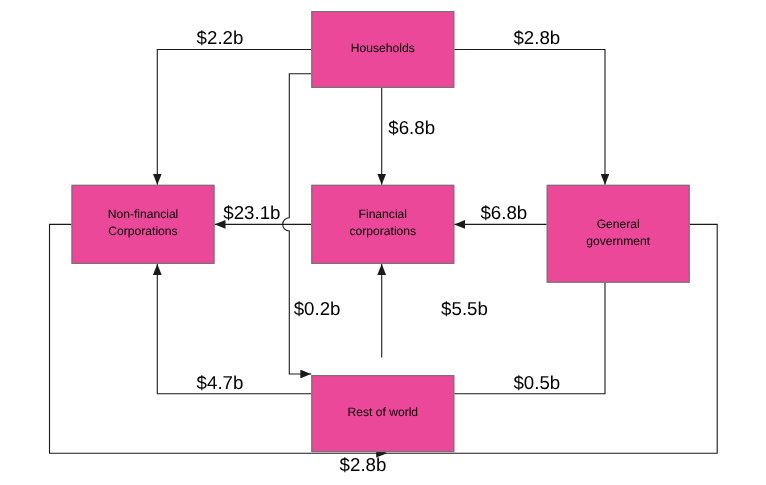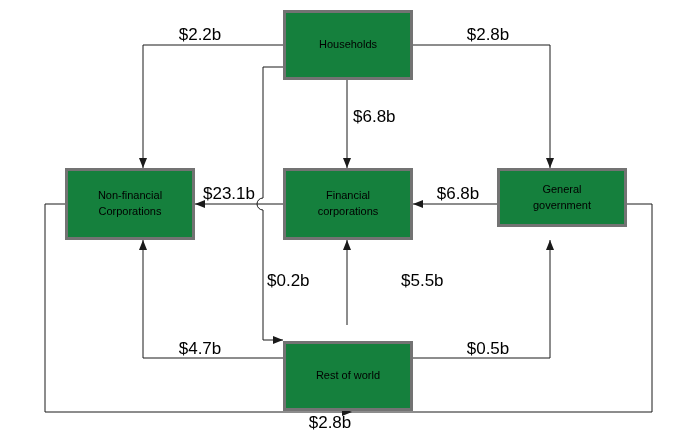--- a/index.html
+++ b/index.html
@@ -11,34 +11,34 @@
   .stage {
     position: relative;
     width: 696px;
     height: 441px;
     background: #ffffff;
     overflow: hidden;
   }
   .stage svg { position: absolute; left: 0; top: 0; }
   .node {
     position: absolute;
-    border: 3px solid #737373;
-    background: #15803d;
+    border: 1px solid #737373;
+    background: #ec4899;
     display: flex;
     align-items: center;
     justify-content: center;
     text-align: center;
     font-size: 11px;
     line-height: 1.45;
     white-space: pre-line;
   }
   .n-households { left: 283px; top: 10px;  width: 130px; height: 70px; }
   .n-nonfin     { left: 65px;  top: 168px; width: 130px; height: 72px; }
   .n-fin        { left: 283px; top: 168px; width: 130px; height: 72px; }
-  .n-gov        { left: 497px; top: 168px; width: 130px; height: 59px; }
+  .n-gov        { left: 497px; top: 168px; width: 130px; height: 89px; }
   .n-row        { left: 283px; top: 325px; width: 130px; height: 70px; margin-top: 16px; }
   .flow-label {
     position: absolute;
     font-size: 17px;
     height: 14px;
     line-height: 14px;
     white-space: nowrap;
   }
   .c { text-align: center; }
   .lbl-hh-nfc  { left: 176px; top: 28px;  width: 48px; }

